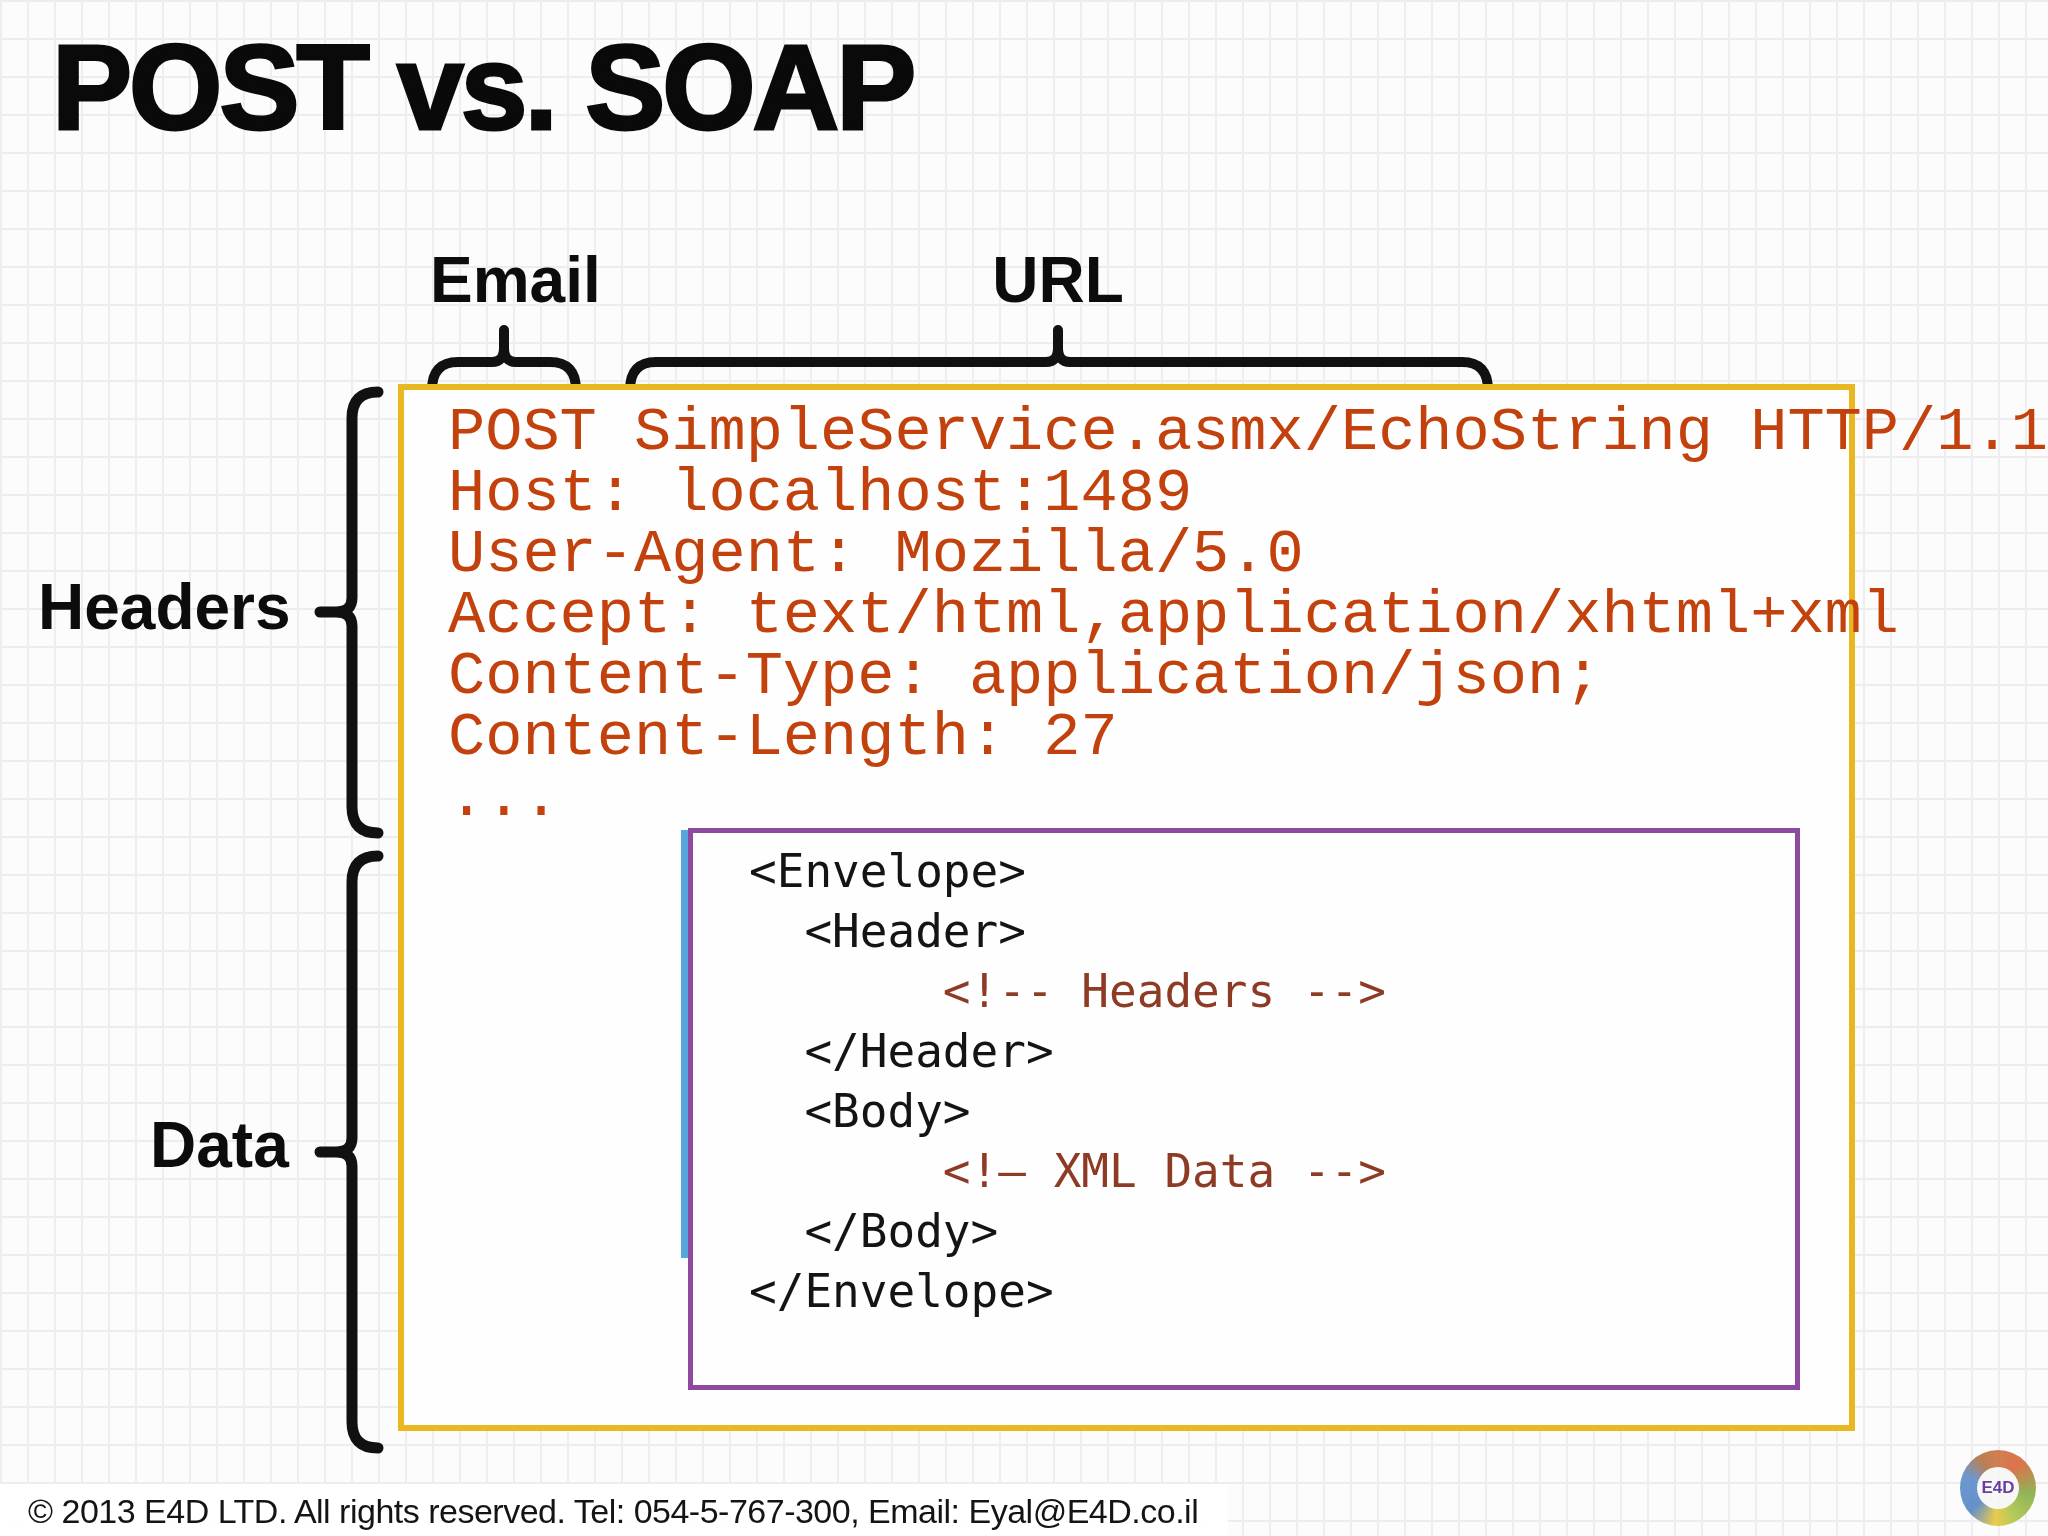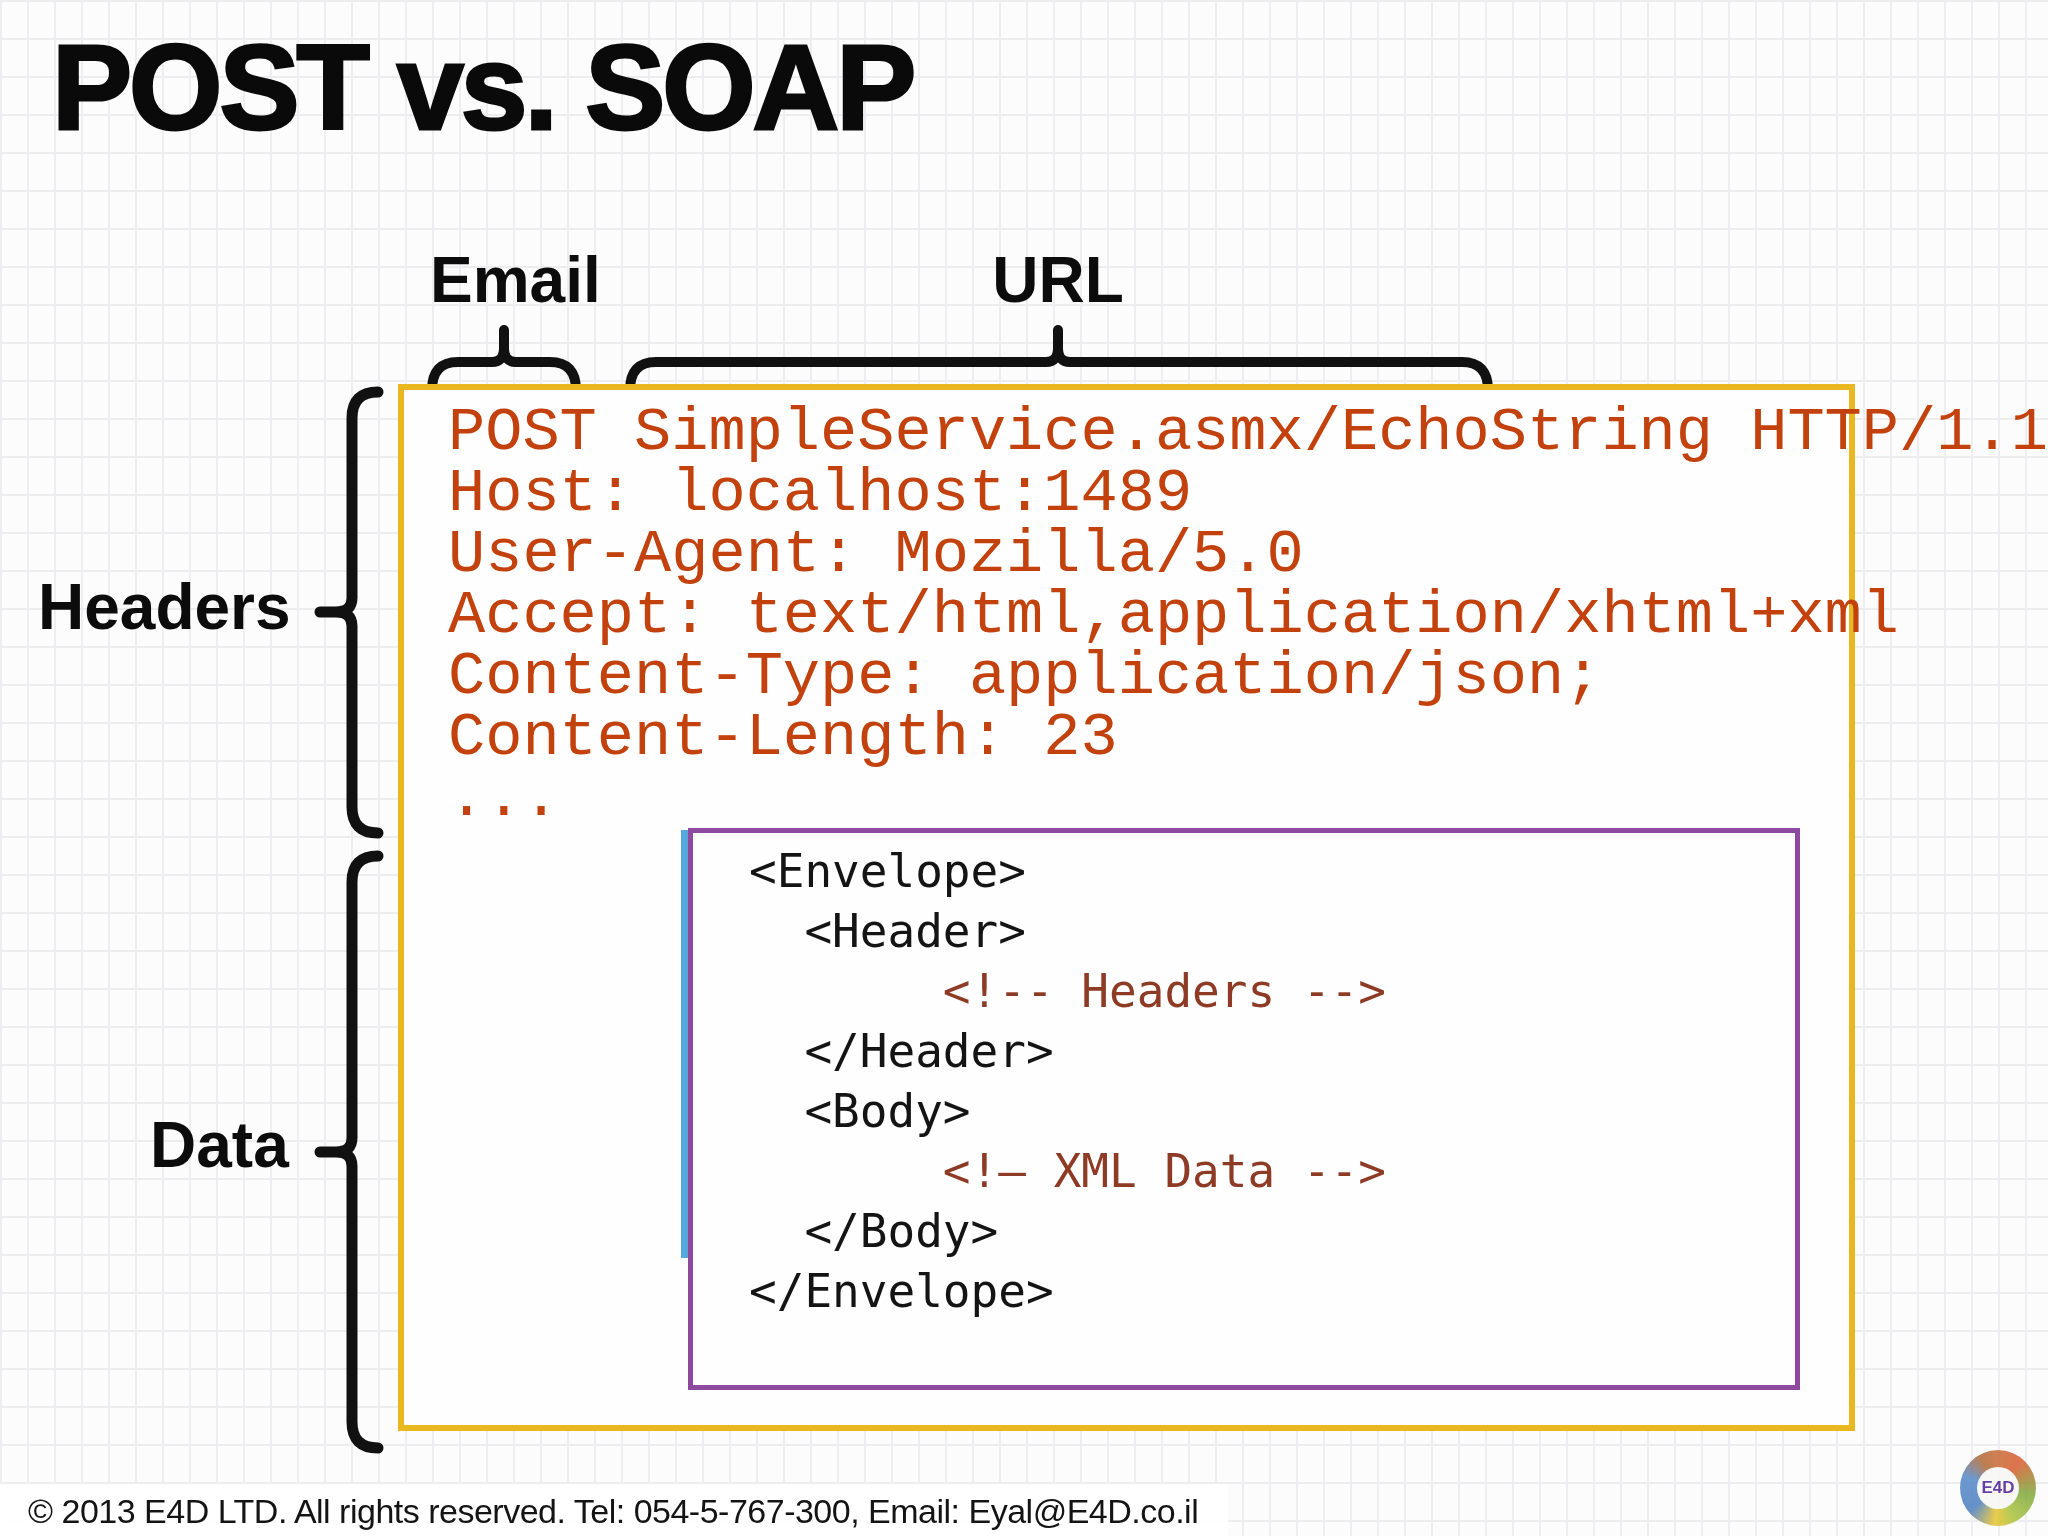--- a/index.html
+++ b/index.html
@@ -91,21 +91,21 @@
     <path class="sidebrace" d="M378 856 Q352 856 352 882 V1138 Q352 1152 336 1152 H320 H336 Q352 1152 352 1166 V1422 Q352 1448 378 1448"></path>
   </svg>
 
   <div class="http-box">
     <div class="http-code">
         <div class="http-line">POST SimpleService.asmx/EchoString HTTP/1.1</div>
         <div class="http-line">Host: localhost:1489</div>
         <div class="http-line">User-Agent: Mozilla/5.0</div>
         <div class="http-line">Accept: text/html,application/xhtml+xml</div>
         <div class="http-line">Content-Type: application/json;</div>
-        <div class="http-line">Content-Length: 23</div>
+        <div class="http-line">Content-Length: 27</div>
         <div class="http-line">...</div>
       </div>
   </div>
 
   <div class="soap-accent"></div>
 
   <div class="soap-box">
     <div class="xml-code">
         <div class="xml-line tag">&lt;Envelope&gt;</div>
         <div class="xml-line tag">  &lt;Header&gt;</div>

